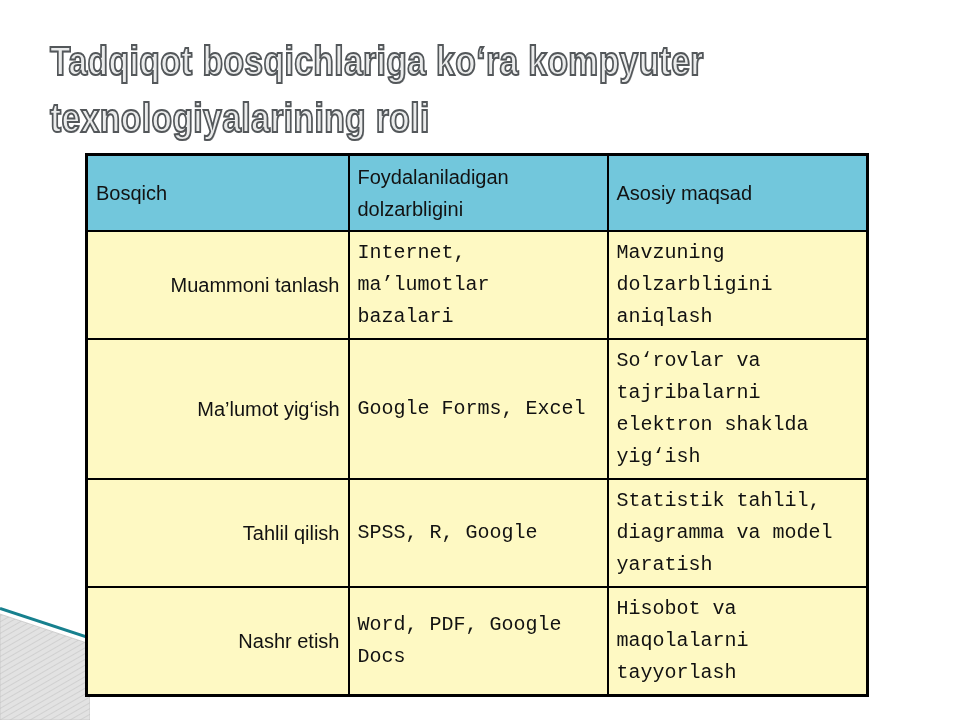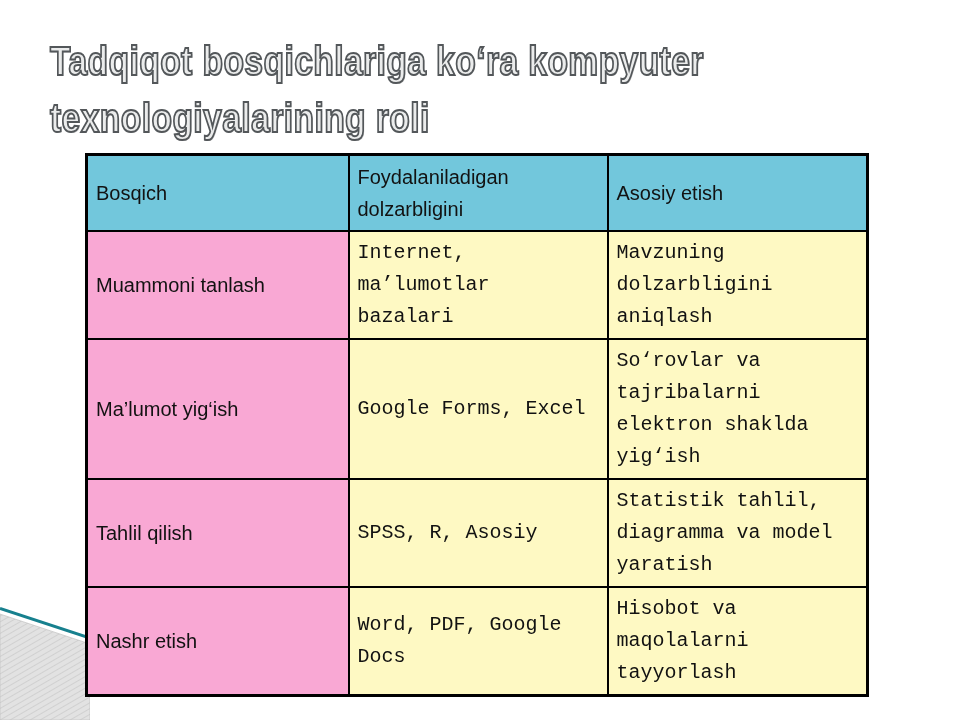--- a/index.html
+++ b/index.html
@@ -54,21 +54,21 @@
     font-size: 20px;
     font-weight: normal;
     line-height: 32px;
     color: #121212;
     text-align: left;
     vertical-align: middle;
     white-space: pre-line;
     overflow: hidden;
   }
   table.stages thead th { background: #72c7dc; }
-  table.stages tbody th.stage-cell { background: #f9a8d4; }
+  table.stages tbody th.stage-cell { background: #fef9c3; text-align: right; }
   table.stages tbody td { background: #fef9c3; font-family: Liberation Mono, monospace; }
 
   .row-h  { height: 75px; margin-top: 48px; }
   .row-1  { height: 74px; }
   .row-2  { height: 75px; }
   .row-3  { height: 110px; }
   .row-4  { height: 106px; }
   .row-5  { height: 72px; }
   .row-6  { height: 78px; }
 </style>
@@ -92,41 +92,41 @@
   <colgroup>
     <col style="width:262px">
     <col style="width:259px">
     <col style="width:260px">
   </colgroup>
   <thead>
     <tr class="row-h">
       <th>Bosqich</th>
       <th>Foydalaniladigan
 dolzarbligini</th>
-      <th>Asosiy etish</th>
+      <th>Asosiy maqsad</th>
     </tr>
   </thead>
   <tbody>
     <tr class="row-1">
       <th class="stage-cell">Muammoni tanlash</th>
       <td>Internet, ma’lumotlar
 bazalari</td>
       <td>Mavzuning
 dolzarbligini aniqlash</td>
     </tr>
     <tr class="row-3">
       <th class="stage-cell">Ma’lumot yig‘ish</th>
       <td>Google Forms, Excel</td>
       <td>So‘rovlar va tajribalarni
 elektron shaklda
 yig‘ish</td>
     </tr>
     <tr class="row-4">
       <th class="stage-cell">Tahlil qilish</th>
-      <td>SPSS, R, Asosiy</td>
+      <td>SPSS, R, Google</td>
       <td>Statistik tahlil,
 diagramma va model
 yaratish</td>
     </tr>
     <tr class="row-6">
       <th class="stage-cell">Nashr etish</th>
       <td>Word, PDF, Google
 Docs</td>
       <td>Hisobot va maqolalarni
 tayyorlash</td>

